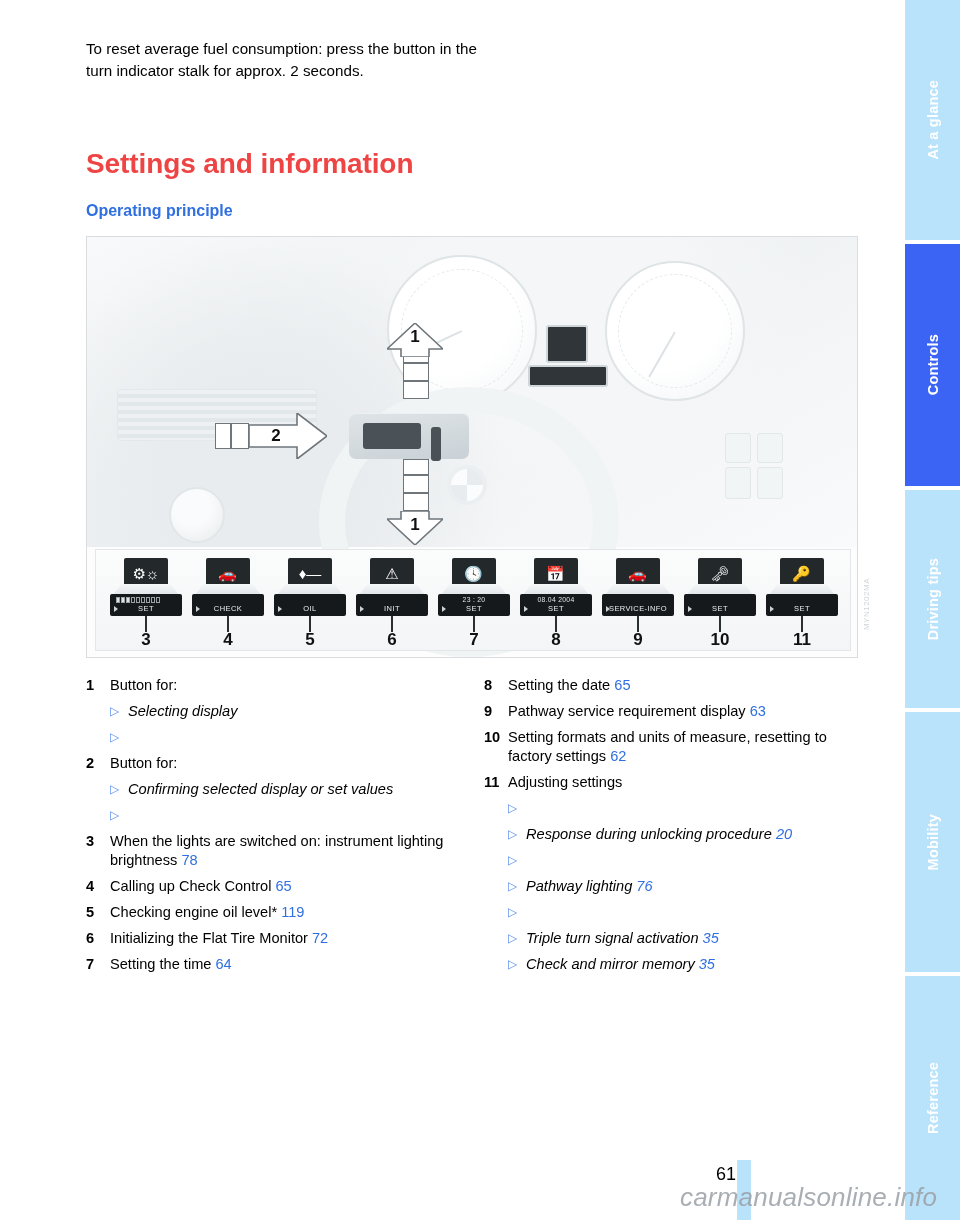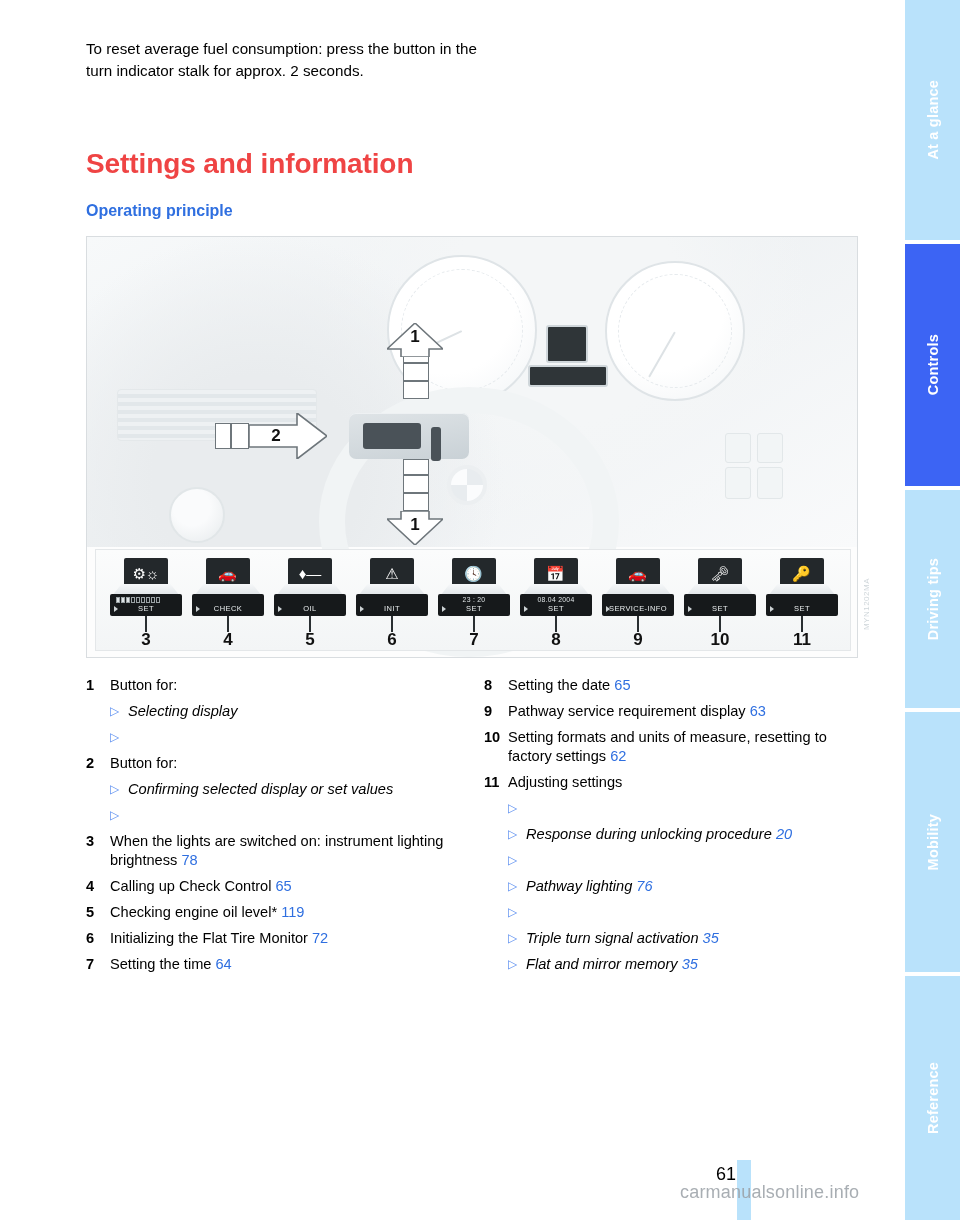--- a/index.html
+++ b/index.html
@@ -188,21 +188,21 @@
 
   .pg { color:#2f6fe0; }
 
   
   .page-number{
     position:absolute; left:700px; top:1164px; width:36px; text-align:right;
     font-size:18px; color:#000;
   }
   .watermark{
     position:absolute; left:680px; top:1182px;
-    font-size:18px; color:#9aa0a6; opacity:.85; letter-spacing:.2px;
+    font-size:26px; color:#9aa0a6; opacity:.85; letter-spacing:.2px;font-style:italic;
   }
   .wm-accent{
     position:absolute; left:737px; top:1160px; width:14px; height:60px;
     background:#b9e2fb;
   }
 </style>
 </head>
 <body>
 
 <div class="page">
@@ -470,21 +470,21 @@
     </div>
     <div class="sub">
       <span class="bullet">▷</span>
     </div>
     <div class="sub">
       <span class="bullet">▷</span>
       <span class="txt"><span>Triple turn signal activation</span><span class="pg">  35</span></span>
     </div>
     <div class="sub">
       <span class="bullet">▷</span>
-      <span class="txt"><span>Flat and mirror memory</span><span class="pg">  35</span></span>
+      <span class="txt"><span>Check and mirror memory</span><span class="pg">  35</span></span>
     </div>
   </div>
 
   <div class="rail">
     <div class="rail-tab" style="top:0px;height:240px;">
       <span>At a glance</span>
     </div>
     <div class="rail-tab active" style="top:244px;height:242px;">
       <span>Controls</span>
     </div>

